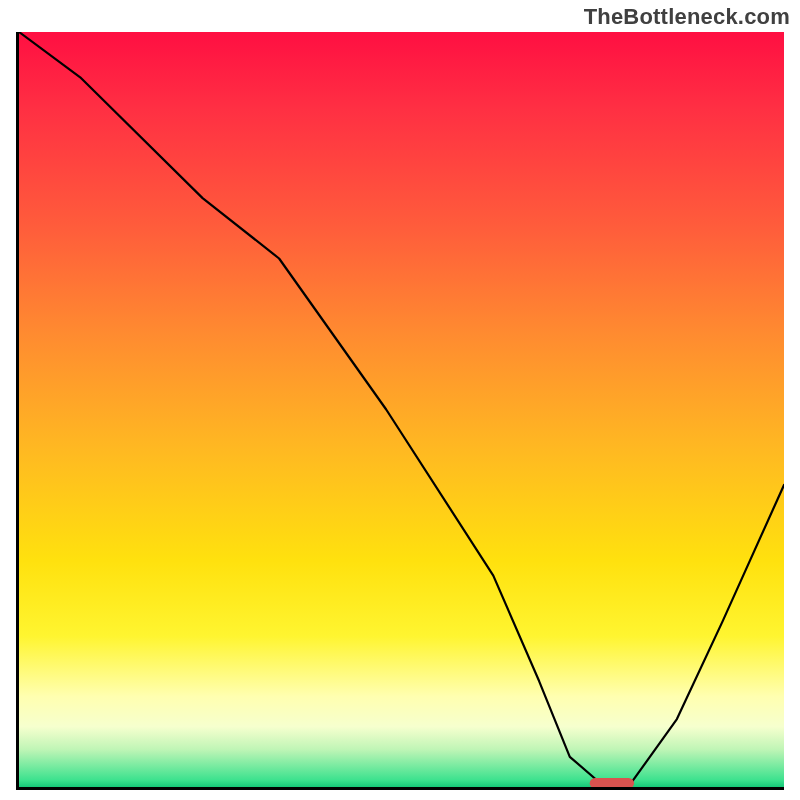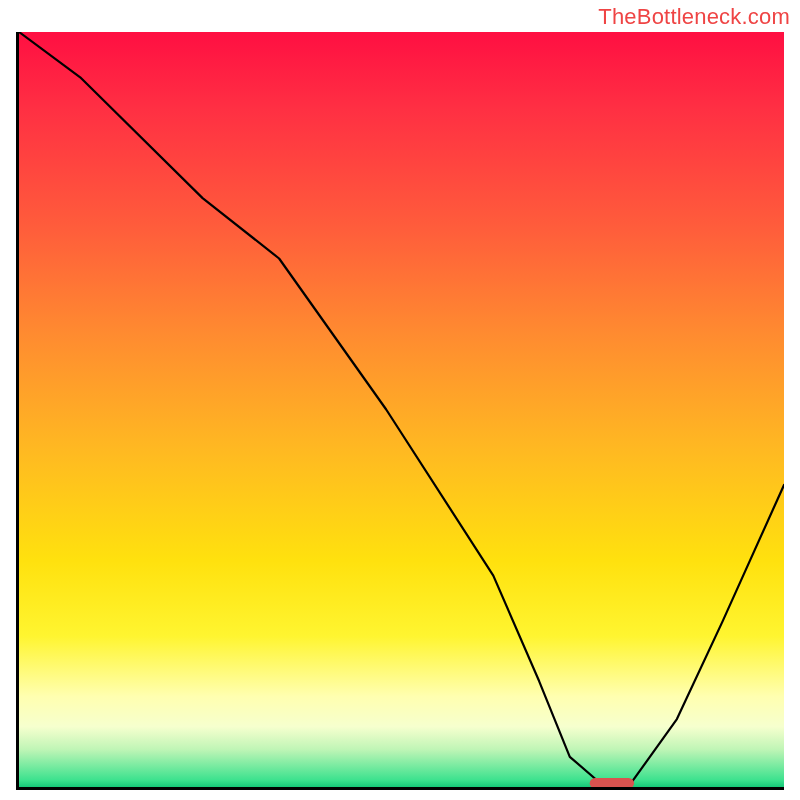--- a/index.html
+++ b/index.html
@@ -9,23 +9,23 @@
     background: #fff;
     font-family: Arial, Helvetica, sans-serif;
     overflow: hidden;
     position: relative;
   }
   .attribution {
     position: absolute;
     top: 4px;
     right: 10px;
     font-size: 22px;
-    color: #ef4444;
+    color: #404040;
     letter-spacing: 0.2px;
-    font-weight: 400;
+    font-weight: 700;
   }
   .plot-frame {
     position: absolute;
     left: 16px;
     top: 32px;
     width: 768px;   
     height: 758px;  
     border-left: 3px solid #000;
     border-bottom: 3px solid #000;
   }

